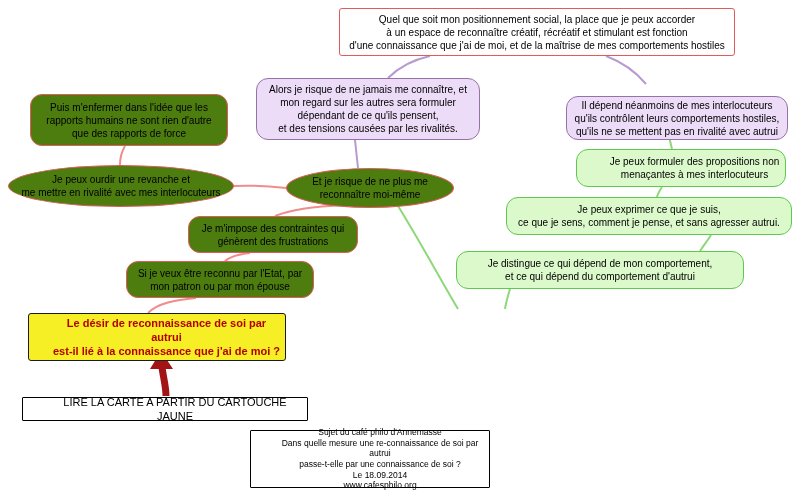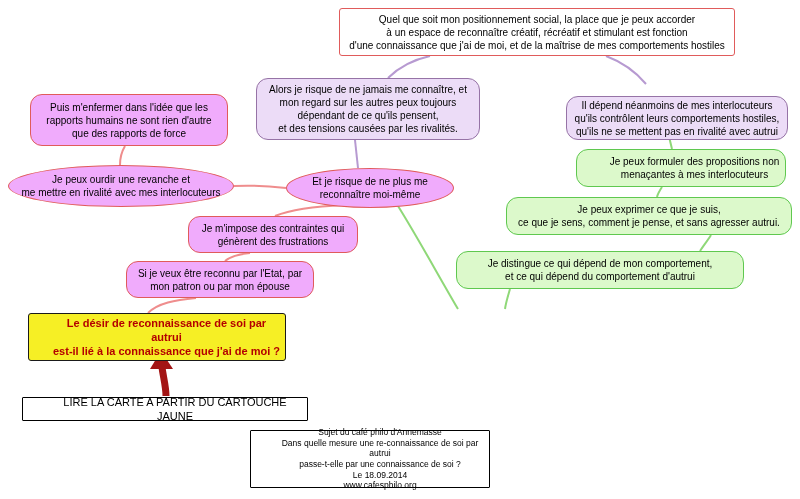--- a/index.html
+++ b/index.html
@@ -14,21 +14,21 @@
     position:absolute;
     display:flex; align-items:center; justify-content:center;
     text-align:center;
     font-size:10px; line-height:1.3;
     white-space:pre-line;
     padding:2px 5px;
     color:#000;
   }
   .rounded  { border-radius:12px; }
   .ellipse  { border-radius:50%; }
-  .pink     { background:#f0abfc; border:1.5px solid #e05b5b; }
+  .pink     { background:#4d7c0f; border:1.5px solid #e05b5b; }
   .purple   { background:#ecdcf7; border:1.5px solid #9673a6; }
   .green    { background:#dcf9cb; border:1.5px solid #5fc84f; }
   .plain-red{ background:#ffffff; border:1.5px solid #e05b5b; border-radius:3px; }
   .yellow   {
     background:#f6ef25; border:1.2px solid #1a1a1a; border-radius:3px;
     color:#b30000; font-weight:bold; font-size:11px;
   }
   .blackbox { background:#ffffff; border:1px solid #000; border-radius:1px; font-size:11px;padding-left:25px; }
   .footer-note { font-size:8.5px; line-height:1.25;text-align:center; }
 </style>
@@ -59,21 +59,21 @@
       <path d="M 166 396 C 166 386, 163 376, 162 367" stroke="#a31515" stroke-width="7" fill="none"></path>
       <polygon points="161,351 150,369 173,369" fill="#a31515"></polygon>
     </g>
   </svg>
 
   <div class="node plain-red" style="left:339px; top:8px; width:396px; height:48px;">Quel que soit mon positionnement social, la place que je peux accorder
 à un espace de reconnaître créatif, récréatif et stimulant est fonction
 d'une connaissance que j'ai de moi, et de la maîtrise de mes comportements hostiles</div>
 
   <div class="node purple rounded" style="left:256px; top:78px; width:224px; height:62px;">Alors je risque de ne jamais me connaître, et
-mon regard sur les autres peux toujours
+mon regard sur les autres sera formuler
 dépendant de ce qu'ils pensent,
 et des tensions causées par les rivalités.</div>
 
   <div class="node purple rounded" style="left:566px; top:96px; width:222px; height:44px;">Il dépend néanmoins de mes interlocuteurs
 qu'ils contrôlent leurs comportements hostiles,
 qu'ils ne se mettent pas en rivalité avec autrui</div>
 
   <div class="node pink rounded" style="left:30px; top:94px; width:198px; height:52px;">Puis m'enfermer dans l'idée que les
 rapports humains ne sont rien d'autre
 que des rapports de force</div>

